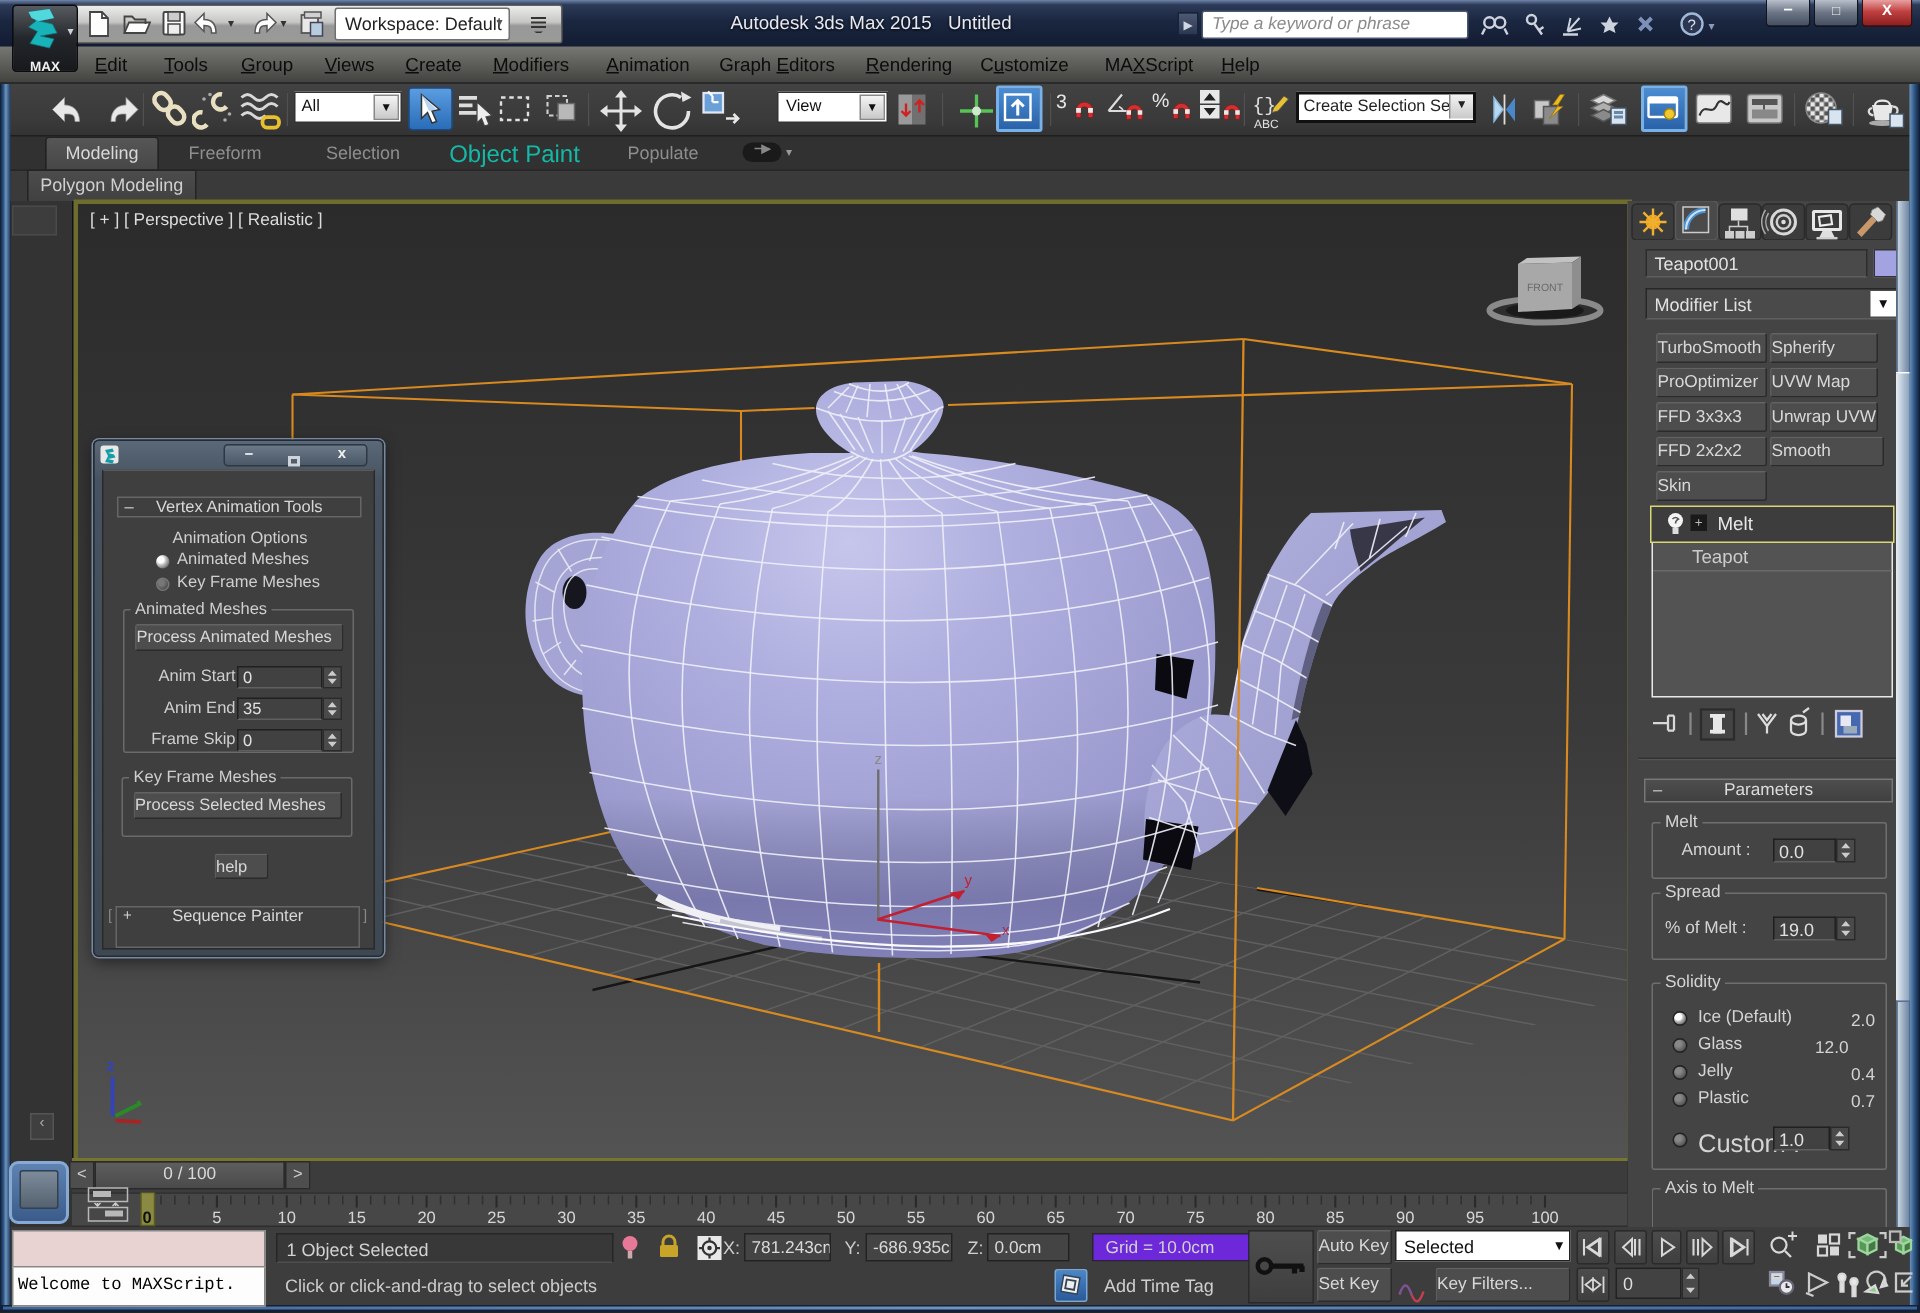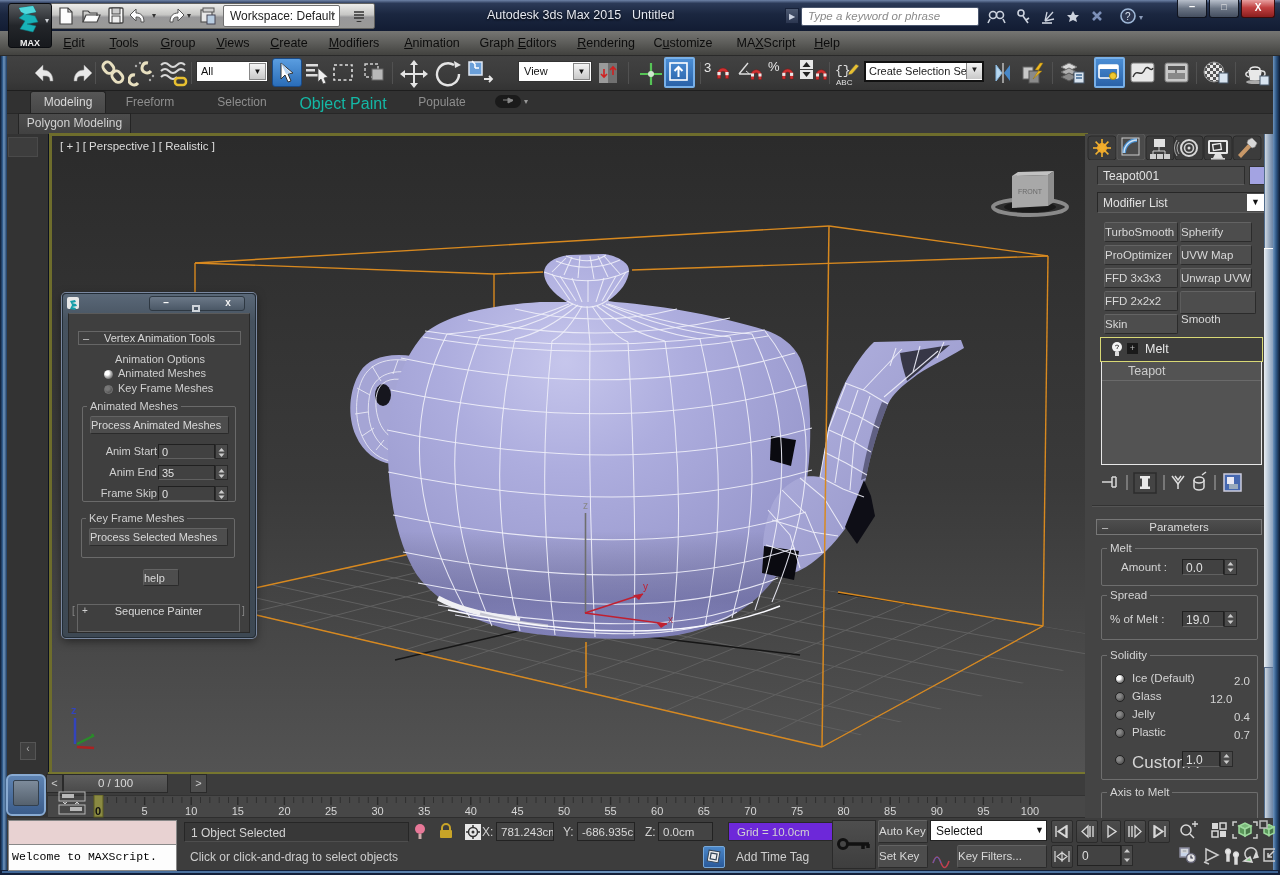--- a/index.html
+++ b/index.html
@@ -601,21 +601,21 @@
 <div class="abs" style="left:1249px;top:166px;width:17px;height:19px;background:#a3a3e2;border:1px solid #333;z-index:3"></div>
 <div class="abs" style="left:1097px;top:192px;width:169px;height:21px;background:#4a4a4a;border:1px solid #272727;border-bottom-color:#5e5e5e;color:#e2e2e2;font-size:12px;padding:3px 0 0 5px;z-index:3">Modifier List
 <span style="position:absolute;right:1px;top:1px;width:17px;height:17px;background:#fff;text-align:center;color:#111;font-size:9px;padding-top:3px">▼</span></div>
 <div class="btn3d abs" style="left:1104px;top:222px;width:74px;height:20px;font-size:11.5px;padding-top:3px;z-index:3">TurboSmooth</div>
 <div class="btn3d abs" style="left:1180px;top:222px;width:72px;height:20px;font-size:11.5px;padding-top:3px;z-index:3">Spherify</div>
 <div class="btn3d abs" style="left:1104px;top:245px;width:74px;height:20px;font-size:11.5px;padding-top:3px;z-index:3">ProOptimizer</div>
 <div class="btn3d abs" style="left:1180px;top:245px;width:72px;height:20px;font-size:11.5px;padding-top:3px;z-index:3">UVW Map</div>
 <div class="btn3d abs" style="left:1104px;top:268px;width:74px;height:20px;font-size:11.5px;padding-top:3px;z-index:3">FFD 3x3x3</div>
 <div class="btn3d abs" style="left:1180px;top:268px;width:72px;height:20px;font-size:11.5px;padding-top:3px;z-index:3">Unwrap UVW</div>
 <div class="btn3d abs" style="left:1104px;top:291px;width:74px;height:20px;font-size:11.5px;padding-top:3px;z-index:3">FFD 2x2x2</div>
-<div class="btn3d abs" style="left:1180px;top:291px;width:76px;height:20px;font-size:11.5px;padding-top:21px;z-index:3">Smooth</div>
+<div class="btn3d abs" style="left:1180px;top:291px;width:76px;height:20px;font-size:11.5px;padding-top:3px;z-index:3">Smooth</div>
 <div class="btn3d abs" style="left:1104px;top:314px;width:74px;height:20px;font-size:11.5px;padding-top:3px;z-index:3">Skin</div>
 <div class="abs" style="left:1101px;top:338px;width:161px;height:127px;background:#535353;border:1px solid #e8e8e8;z-index:3"></div>
 <div class="abs" style="left:1100px;top:337px;width:163px;height:25px;background:#3d3d3d;border:1.5px solid #d8d875;z-index:4">
  <svg width="14" height="16" style="position:absolute;left:9px;top:3px">
       <circle cx="7" cy="6" r="5" fill="#f4f4f4"></circle>
       <rect x="5" y="11" width="4" height="4" fill="#ddd"></rect>
       <path d="M5,5 q2,-2 4,0 q-2,1 -2,3" stroke="#555" fill="none"></path>
     </svg>
  <div style="position:absolute;left:26px;top:5px;width:11px;height:11px;background:#1a1a1a;color:#bbb;font-size:9px;text-align:center;line-height:10px">+</div>
  <div style="position:absolute;left:44px;top:4px;color:#e8e8e8;font-size:12.5px">Melt</div>
@@ -691,21 +691,21 @@
     </svg></div>
 <div class="abs" style="left:1101px;top:792px;width:157px;height:26px;border:1px solid #6e6e6e;border-top:1px solid #6e6e6e;border-bottom:none;border-radius:2px 2px 0 0;z-index:3"></div>
 <div class="abs" style="left:1107px;top:786px;background:#444;padding:0 3px;color:#d4d4d4;font-size:11.5px;z-index:4">Axis to Melt</div>
 <div class="abs" style="left:1264px;top:134px;width:9px;height:684px;background:linear-gradient(90deg,#cdd6e0,#8fa3bb 60%,#6c84a4);border-left:1px solid #516c8c;z-index:5"></div>
 <div class="abs" style="left:1264px;top:248px;width:9px;height:420px;background:linear-gradient(90deg,#e8edf2,#aebfd2 60%,#8ba1bd);z-index:6;border-top:1px solid #fff;border-bottom:1px solid #5a7090"></div>
 <div class="abs" style="left:48px;top:772px;width:1037px;height:23px;background:#3c3c3c;border-top:2px solid #77762f"></div>
 <div class="abs" style="left:6px;top:774px;width:40px;height:42px;background:linear-gradient(#5e83b2,#3b5c8a);border:2px solid #88aad2;border-radius:6px;z-index:4">
 <div style="margin:4px auto;width:26px;height:26px;background:linear-gradient(#7d8b9b,#55616e);border:1px solid #33404e;border-radius:2px"></div>
   </div>
 <div class="abs" style="left:46px;top:774px;width:17px;height:19px;background:#4e4e4e;border:1px solid #2a2a2a;color:#ccc;text-align:center;font-size:11px;padding-top:2px;z-index:3">&lt;</div>
-<div class="abs" style="left:63px;top:774px;width:105px;height:19px;background:linear-gradient(#5e5e5e,#4a4a4a);border:1px solid #2a2a2a;color:#dadada;text-align:center;font-size:11.5px;padding-top:2px;z-index:3">0 / 100</div>
+<div class="abs" style="left:63px;top:774px;width:127px;height:19px;background:linear-gradient(#5e5e5e,#4a4a4a);border:1px solid #2a2a2a;color:#dadada;text-align:center;font-size:11.5px;padding-top:2px;z-index:3">0 / 100</div>
 <div class="abs" style="left:190px;top:774px;width:17px;height:19px;background:#4e4e4e;border:1px solid #2a2a2a;color:#ccc;text-align:center;font-size:11px;padding-top:2px;z-index:3">&gt;</div>
 <svg class="abs" style="left:57px;top:790px;z-index:4" width="34" height="26">
 <rect x="2" y="2" width="26" height="9" fill="none" stroke="#b8b8b8"></rect>
     <rect x="5" y="4" width="12" height="4" fill="#b8b8b8"></rect>
 <rect x="2" y="15" width="26" height="9" fill="none" stroke="#b8b8b8"></rect>
     <rect x="13" y="17" width="12" height="4" fill="#b8b8b8"></rect>
 <path d="M8,12 l0,2 m-2,-2 l2,2 2,-2" stroke="#ccc" fill="none"></path>
     <path d="M20,14 l0,-2 m-2,2 l2,-2 2,2" stroke="#ccc" fill="none"></path>
   </svg>
 <div class="abs" style="left:48px;top:795px;width:1037px;height:23px;background:#474747;border-top:1px solid #333;border-bottom:1px solid #2e2e2e"></div>

